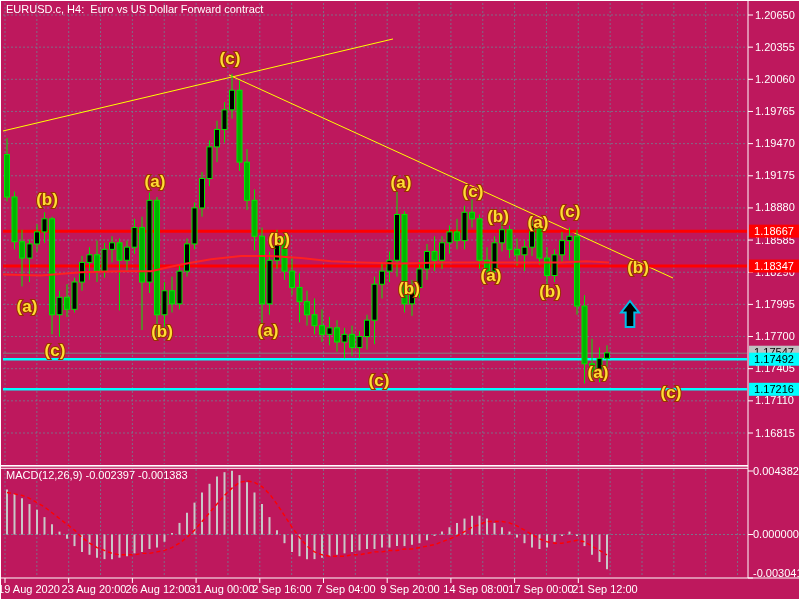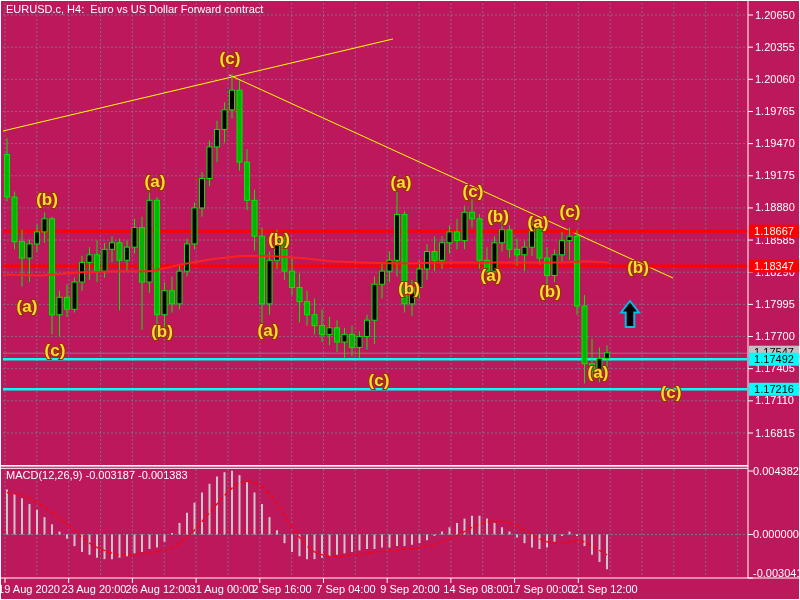--- a/index.html
+++ b/index.html
@@ -9,21 +9,21 @@
   svg{position:absolute;left:0;top:0;}
   text{font-family:"Liberation Sans",sans-serif;}
   .axis-txt{fill:#ffffff;font-size:11px;}
   .wave{font-size:17px;font-weight:bold;fill:#ffdd33;stroke:#993300;stroke-width:2.2px;paint-order:stroke;}
 </style>
 </head>
 <body>
 
 <div class="win">
   <div class="title">EURUSD.c, H4:  Euro vs US Dollar Forward contract</div>
-  <div class="macd-label">MACD(12,26,9) -0.003187 -0.001383</div>
+  <div class="macd-label">MACD(12,26,9) -0.002397 -0.001383</div>
   <svg id="chart" width="800" height="600" viewBox="0 0 800 600">
       <g>
         <line x1="4" y1="2" x2="4" y2="463" stroke="#708090" stroke-width="1" stroke-dasharray="2,2" opacity="0.8"></line>
         <line x1="4" y1="468" x2="4" y2="576" stroke="#708090" stroke-width="1" stroke-dasharray="2,2" opacity="0.8"></line>
         <line x1="35.85" y1="2" x2="35.85" y2="463" stroke="#708090" stroke-width="1" stroke-dasharray="2,2" opacity="0.8"></line>
         <line x1="35.85" y1="468" x2="35.85" y2="576" stroke="#708090" stroke-width="1" stroke-dasharray="2,2" opacity="0.8"></line>
         <line x1="67.7" y1="2" x2="67.7" y2="463" stroke="#708090" stroke-width="1" stroke-dasharray="2,2" opacity="0.8"></line>
         <line x1="67.7" y1="468" x2="67.7" y2="576" stroke="#708090" stroke-width="1" stroke-dasharray="2,2" opacity="0.8"></line>
         <line x1="99.55000000000001" y1="2" x2="99.55000000000001" y2="463" stroke="#708090" stroke-width="1" stroke-dasharray="2,2" opacity="0.8"></line>
         <line x1="99.55000000000001" y1="468" x2="99.55000000000001" y2="576" stroke="#708090" stroke-width="1" stroke-dasharray="2,2" opacity="0.8"></line>

